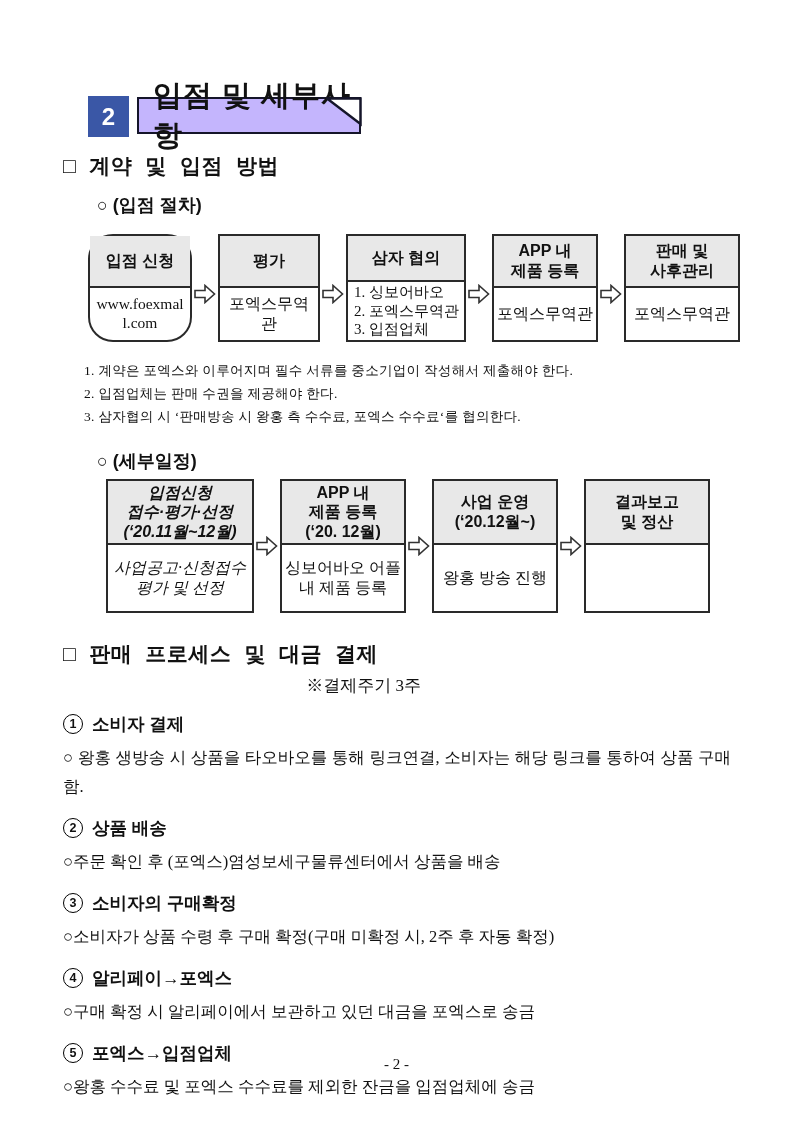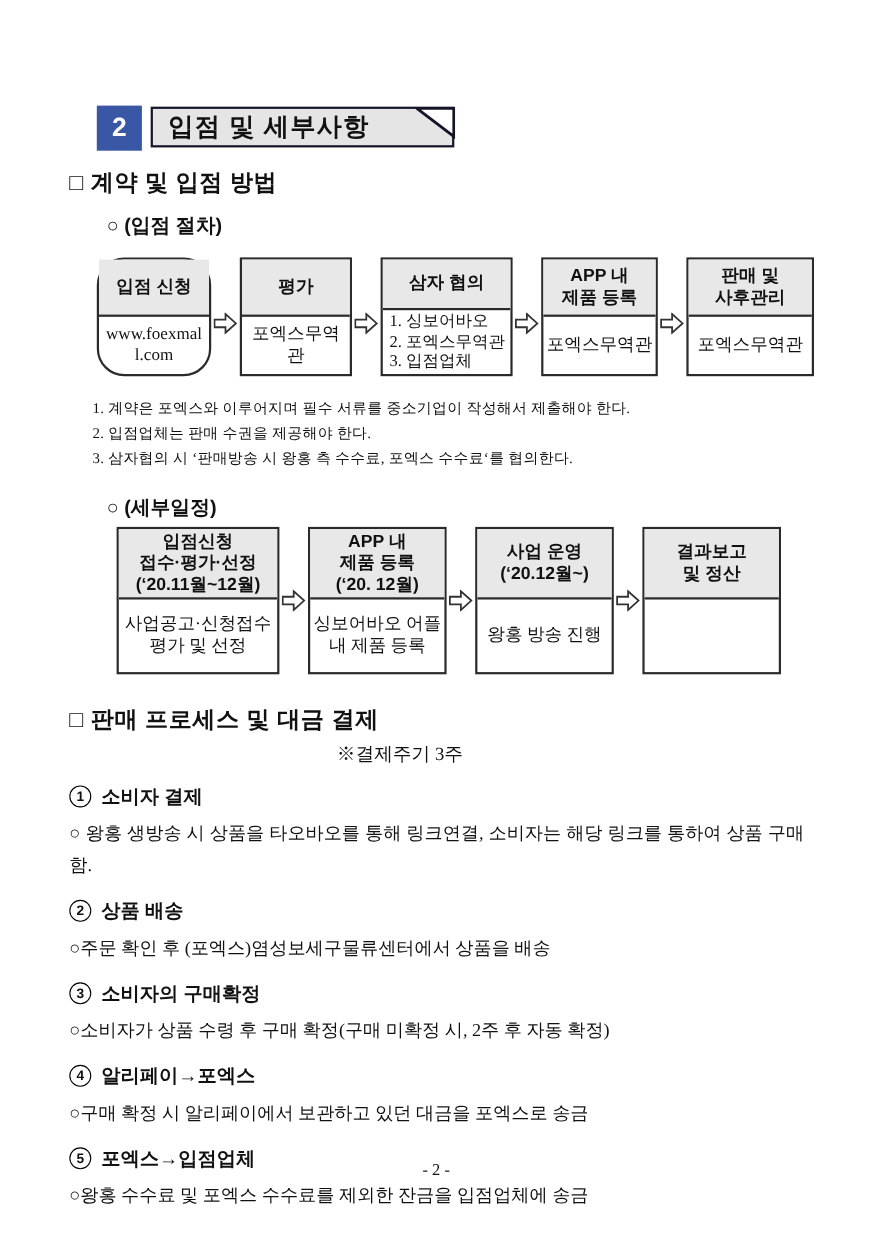--- a/index.html
+++ b/index.html
@@ -13,31 +13,31 @@
   }
 
   
   .header-row { display:flex; align-items:flex-start; margin-left:88px; height:41px; }
   .badge {
     width:41px; height:41px; background:#3a57a6; color:#fff;
     font-family:"Liberation Sans", sans-serif; font-weight:bold; font-size:24px;
     display:flex; align-items:center; justify-content:center;
   }
   .title-tab {
-    position:relative; margin-left:8px; width:276px; height:37px; margin-top:1px;
-    background:#e5e5e5; border:2.5px solid #15152a; box-sizing:border-box;
+    position:relative; margin-left:8px; width:224px; height:37px; margin-top:1px;
+    background:#c4b5fd; border:2.5px solid #15152a; box-sizing:border-box;
     display:flex; align-items:center; padding-left:14px;
-    font-family:"Liberation Sans", sans-serif; font-weight:bold; font-size:23px;
+    font-family:"Liberation Sans", sans-serif; font-weight:bold; font-size:29px;
     letter-spacing:1px;
   }
   .fold-svg { position:absolute; top:-2.5px; right:-2.5px; display:block; }
 
   
   .h-main {
-    margin:15px 0 0 63px; font-family:Liberation Sans, sans-serif;
+    margin:15px 0 0 63px; font-family:Liberation Mono, monospace;
     font-weight:bold; font-size:21px; letter-spacing:0.5px;
   }
   .h-main.payment { margin-top:27px; }
   .h-sub {
     margin:13px 0 0 97px; font-family:"Liberation Sans", sans-serif;
     font-weight:bold; font-size:18px;
   }
 
   
   .flow { display:flex; align-items:stretch; }
@@ -55,21 +55,21 @@
   }
   .flow1 .fh { height:52px; }
   .flow2 .fh { height:64px; }
   .fb {
     flex:1; display:flex; align-items:center; justify-content:center; text-align:center;
     font-size:16px; line-height:1.25; white-space:pre-line; padding:1px 2px;
   }
   .fb.url { font-size:15.5px; word-break:break-all; line-height:1.2; padding:0 4px; }
   .fb.listed { justify-content:flex-start; text-align:left; padding-left:6px; font-size:15px; }
   .w1a{width:104px;border-radius:25px;} .w1b{width:102px;} .w1c{width:120px;} .w1d{width:106px;} .w1e{width:116px;}
-  .w2a{width:148px;} .w2b{width:126px;} .w2c{width:126px;} .w2d{width:126px;}
+  .w2a{width:148px;font-style:italic;} .w2b{width:126px;} .w2c{width:126px;} .w2d{width:126px;}
   .farrow { width:26px; display:flex; align-items:center; justify-content:center; }
   .flow1 .farrow svg { margin-top:12px; }
 
   
   .notes { margin:17px 0 0 84px; font-size:13.5px; line-height:23px; letter-spacing:0.3px; }
 
   
   .cycle-note { margin-top:6px; padding-right:66px; text-align:center; font-size:17px; }
   .step { margin:15px 0 0 63px; width:668px; }
   .step:first-of-type { margin-top:2px; }

